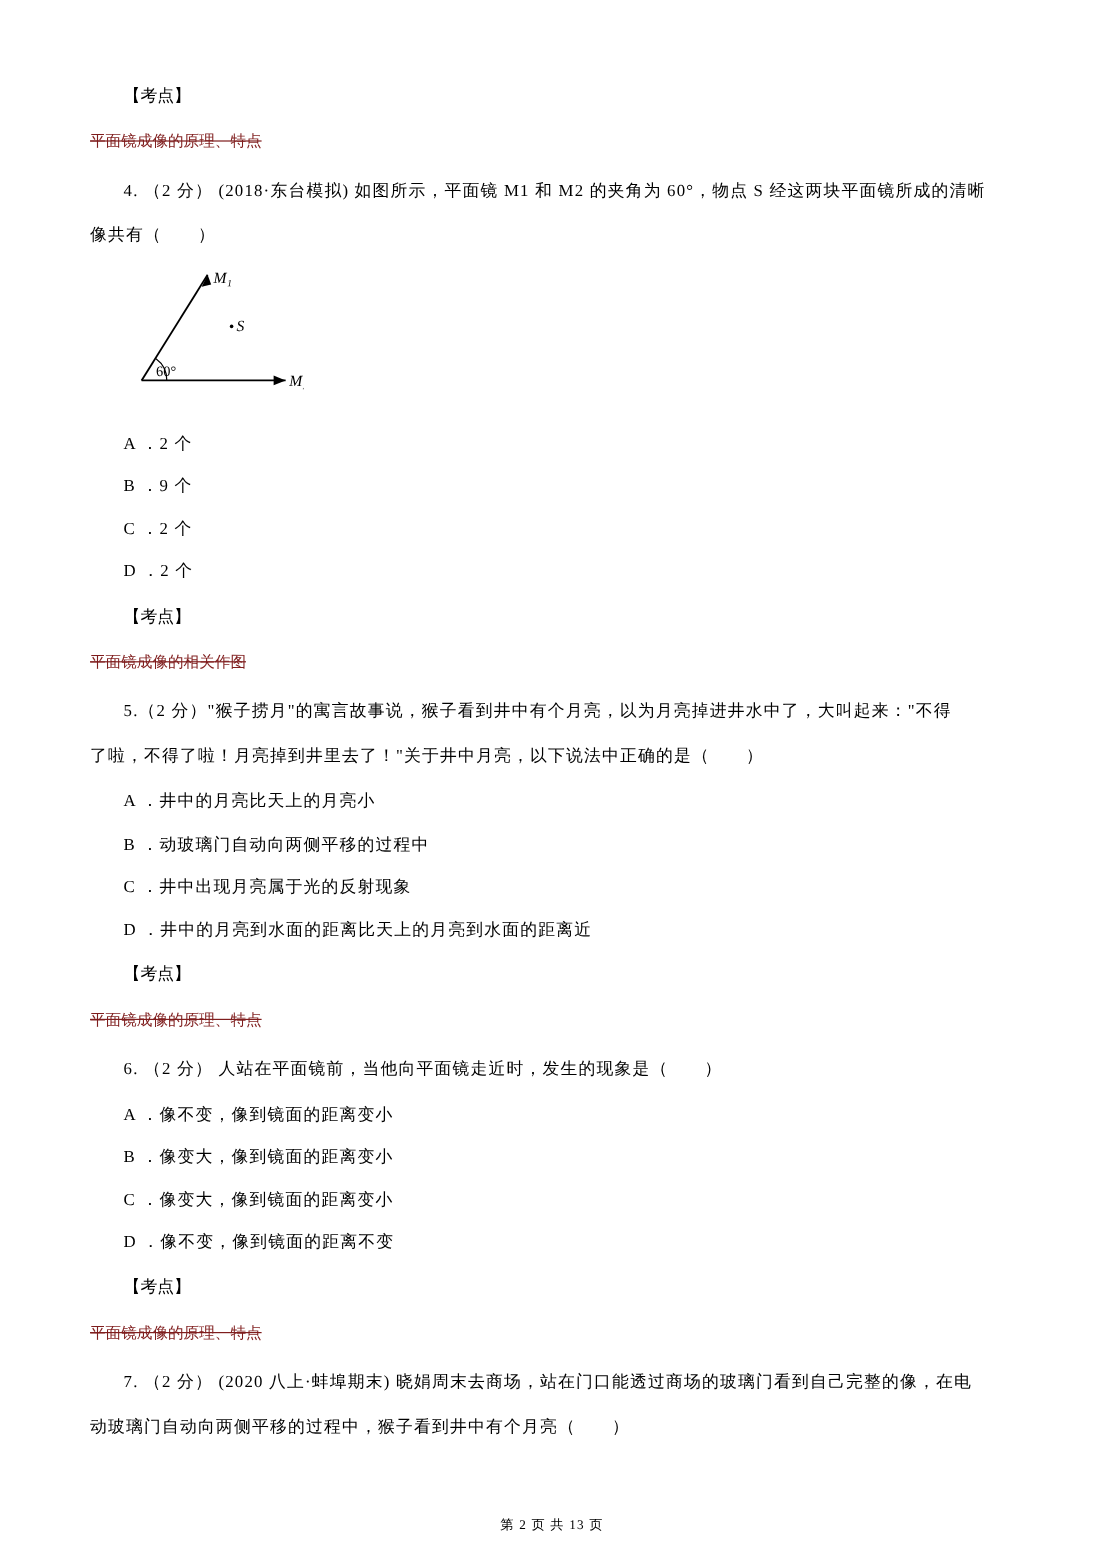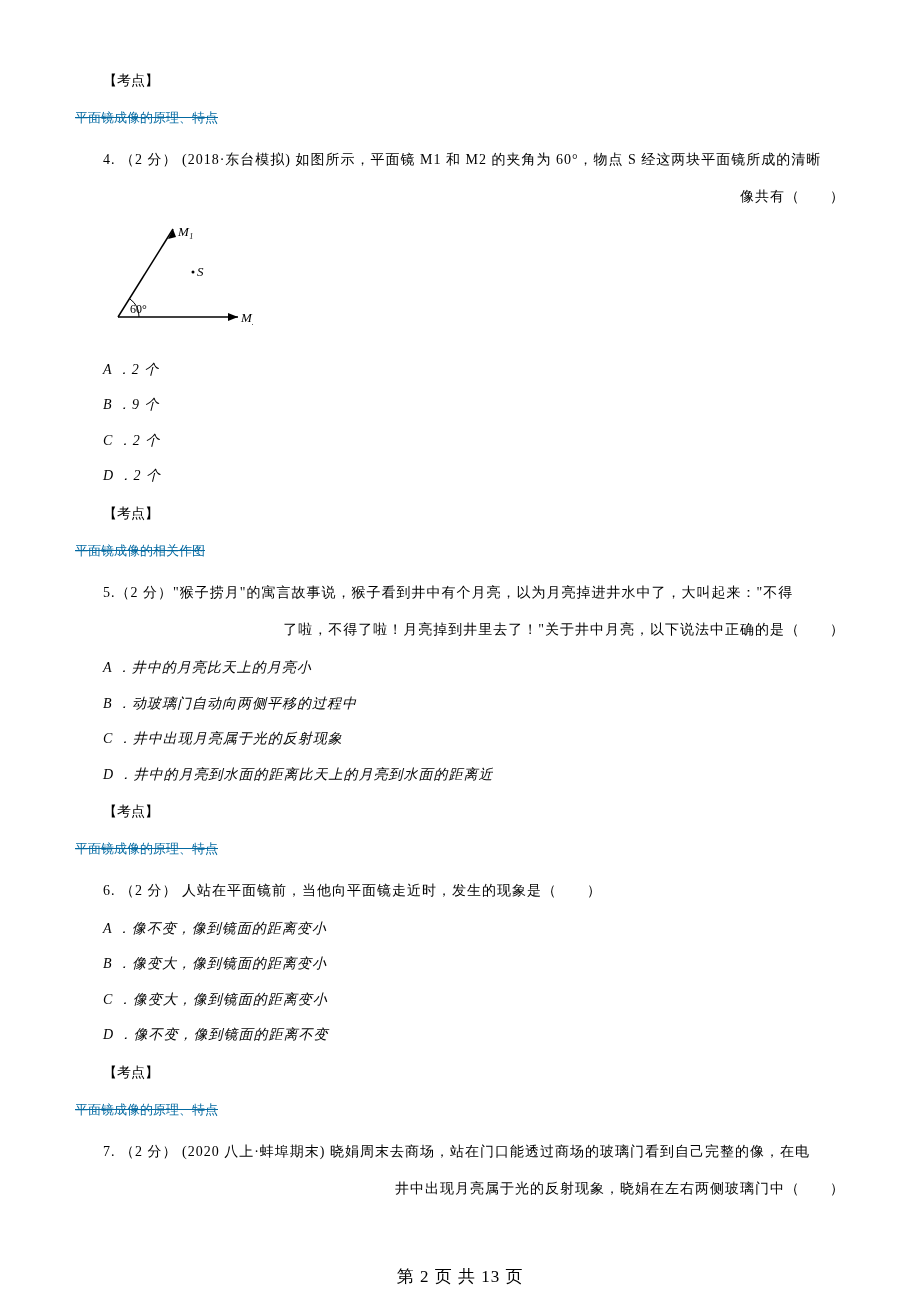--- a/index.html
+++ b/index.html
@@ -12,54 +12,52 @@
       min-height: 1302px;
       background: #ffffff;
       font-family: "SimSun", "宋体", serif;
       font-size: 14px;
       color: #000000;
       line-height: 2.4;
       padding: 60px 75px 20px 75px;
       position: relative;
     }
     .topic-link {
-      color: #0369a1;
+      color: #7f1d1d;
       text-decoration: line-through;
       font-size: 13px;
       margin-bottom: 10px;
       display: block;
     }
     .question-text {
       text-indent: 2em;
       margin-bottom: 4px;
       letter-spacing: 1px;
     }
     .question-continue {
       margin-bottom: 4px;
       letter-spacing: 1px;
-      text-align: right;
     }
     .option {
       text-indent: 2em;
       margin-bottom: 2px;
       letter-spacing: 1px;
-      font-style: italic;
     }
     .diagram-container {
       margin-left: 28px;
       margin-top: 8px;
       margin-bottom: 8px;
     }
     .footer {
       position: absolute;
-      bottom: 4px;
+      bottom: 18px;
       left: 0;
       width: 100%;
       text-align: center;
-      font-size: 17px;
+      font-size: 11px;
       letter-spacing: 1px;
     }
     .kaodian {
       text-indent: 2em;
       margin-top: 4px;
       margin-bottom: 4px;
     }
   </style>
 </head>
 <body>
@@ -106,15 +104,15 @@
 <div class="question-text">6. （2 分） 人站在平面镜前，当他向平面镜走近时，发生的现象是（　　）</div>
 <div class="option">A ．像不变，像到镜面的距离变小</div>
 <div class="option">B ．像变大，像到镜面的距离变小</div>
 <div class="option">C ．像变大，像到镜面的距离变小</div>
 <div class="option">D ．像不变，像到镜面的距离不变</div>
 
 <div class="kaodian">【考点】</div>
 <div class="topic-link">平面镜成像的原理、特点</div>
 
 <div class="question-text">7. （2 分） (2020 八上·蚌埠期末) 晓娟周末去商场，站在门口能透过商场的玻璃门看到自己完整的像，在电</div>
-<div class="question-continue">井中出现月亮属于光的反射现象，晓娟在左右两侧玻璃门中（　　）</div>
+<div class="question-continue">动玻璃门自动向两侧平移的过程中，猴子看到井中有个月亮（　　）</div>
 
 <div class="footer">第 2 页 共 13 页</div>
 
 </body></html>

